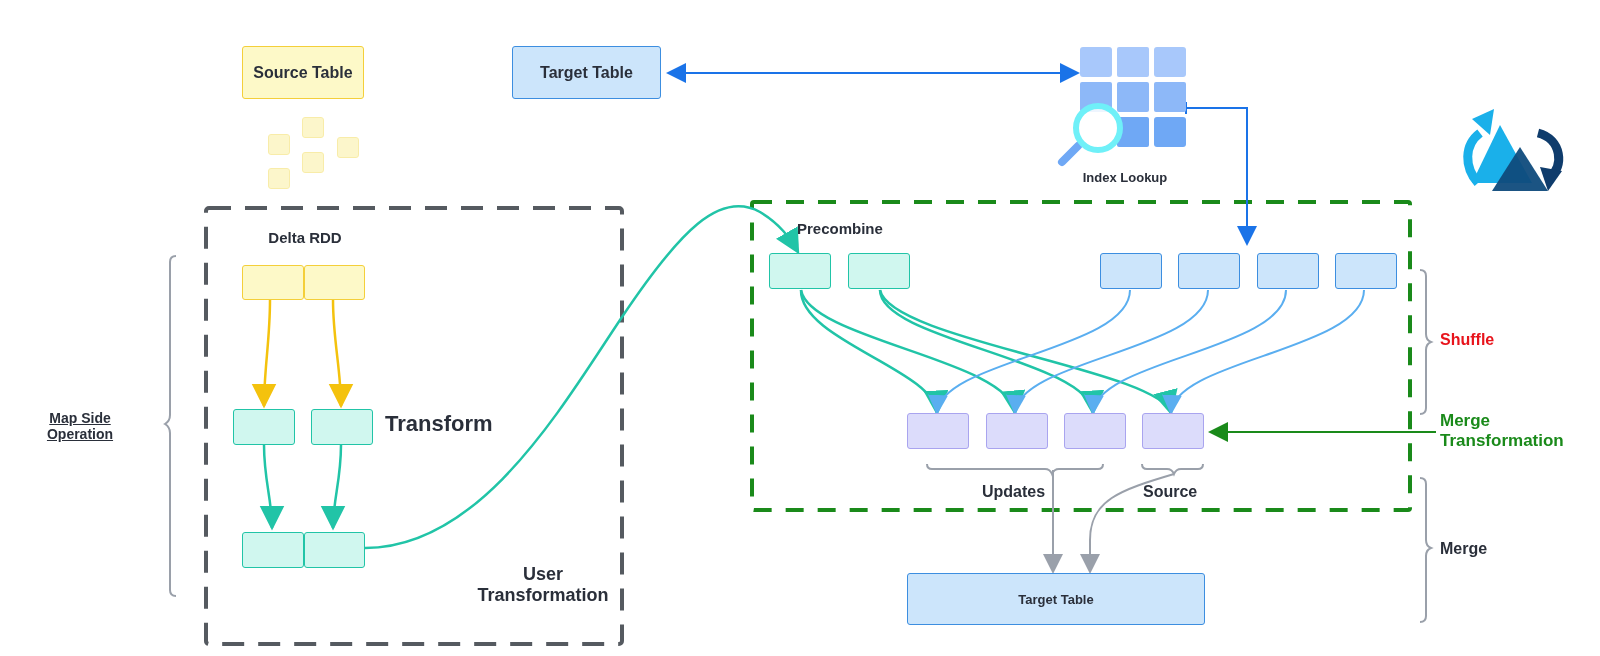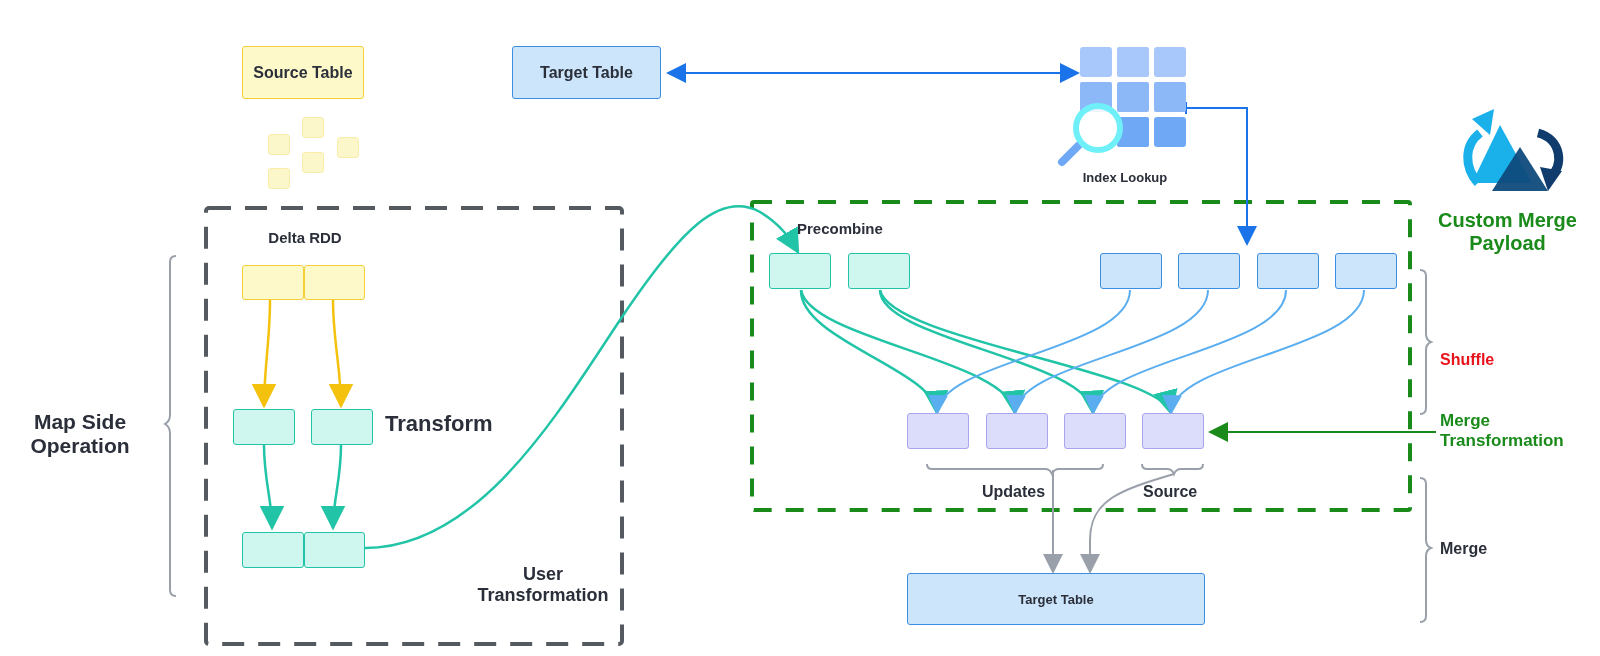--- a/index.html
+++ b/index.html
@@ -126,21 +126,21 @@
     <span>Target Table</span>
   </div>
   <div class="lbl" style="left:1070px;top:171px;font-size:13px;width:110px;">Index Lookup</div>
 
   <div class="box yellow-faint" style="left:268px;top:134px;width:22px;height:21px;"></div>
   <div class="box yellow-faint" style="left:302px;top:117px;width:22px;height:21px;"></div>
   <div class="box yellow-faint" style="left:337px;top:137px;width:22px;height:21px;"></div>
   <div class="box yellow-faint" style="left:302px;top:152px;width:22px;height:21px;"></div>
   <div class="box yellow-faint" style="left:268px;top:168px;width:22px;height:21px;"></div>
 
-  <div class="lbl" style="left:20px;top:410px;font-size:21px;width:120px;">
+  <div class="lbl" style="left:20px;top:410px;font-size:14px;width:120px;text-decoration:underline;">
     <div>Map Side</div>
     <div>Operation</div>
   </div>
   <div class="lbl" style="left:250px;top:229px;font-size:15px;width:110px;">Delta RDD</div>
 
   <div class="box yellow" style="left:242px;top:265px;width:62px;height:35px;"></div>
   <div class="box yellow" style="left:304px;top:265px;width:61px;height:35px;"></div>
 
   <div class="box teal" style="left:233px;top:409px;width:62px;height:36px;"></div>
   <div class="box teal" style="left:311px;top:409px;width:62px;height:36px;"></div>
@@ -168,24 +168,20 @@
   <div class="box purple" style="left:1064px;top:413px;width:62px;height:36px;"></div>
   <div class="box purple" style="left:1142px;top:413px;width:62px;height:36px;"></div>
 
   <div class="lbl" style="left:982px;top:483px;font-size:16px;">Updates</div>
   <div class="lbl" style="left:1143px;top:483px;font-size:16px;">Source</div>
 
   <div class="box blue tbl-label" style="left:907px;top:573px;width:298px;height:52px;font-size:13px;">
     <span>Target Table</span>
   </div>
 
-  <div class="lbl" style="left:1425px;top:209px;font-size:20px;color:#1a8a1a;width:165px;">
-    <div>Custom Merge</div>
-    <div>Payload</div>
-  </div>
-  <div class="lbl" style="left:1440px;top:351px;font-size:16px;color:#e8141c;text-align:left;">Shuffle</div>
+  <div class="lbl" style="left:1440px;top:331px;font-size:16px;color:#e8141c;text-align:left;">Shuffle</div>
   <div class="lbl" style="left:1440px;top:411px;font-size:17px;color:#1a8a1a;text-align:left;">
     <div>Merge</div>
     <div>Transformation</div>
   </div>
   <div class="lbl" style="left:1440px;top:540px;font-size:16px;text-align:left;">Merge</div>
 
 </div>
 
 </body></html>

